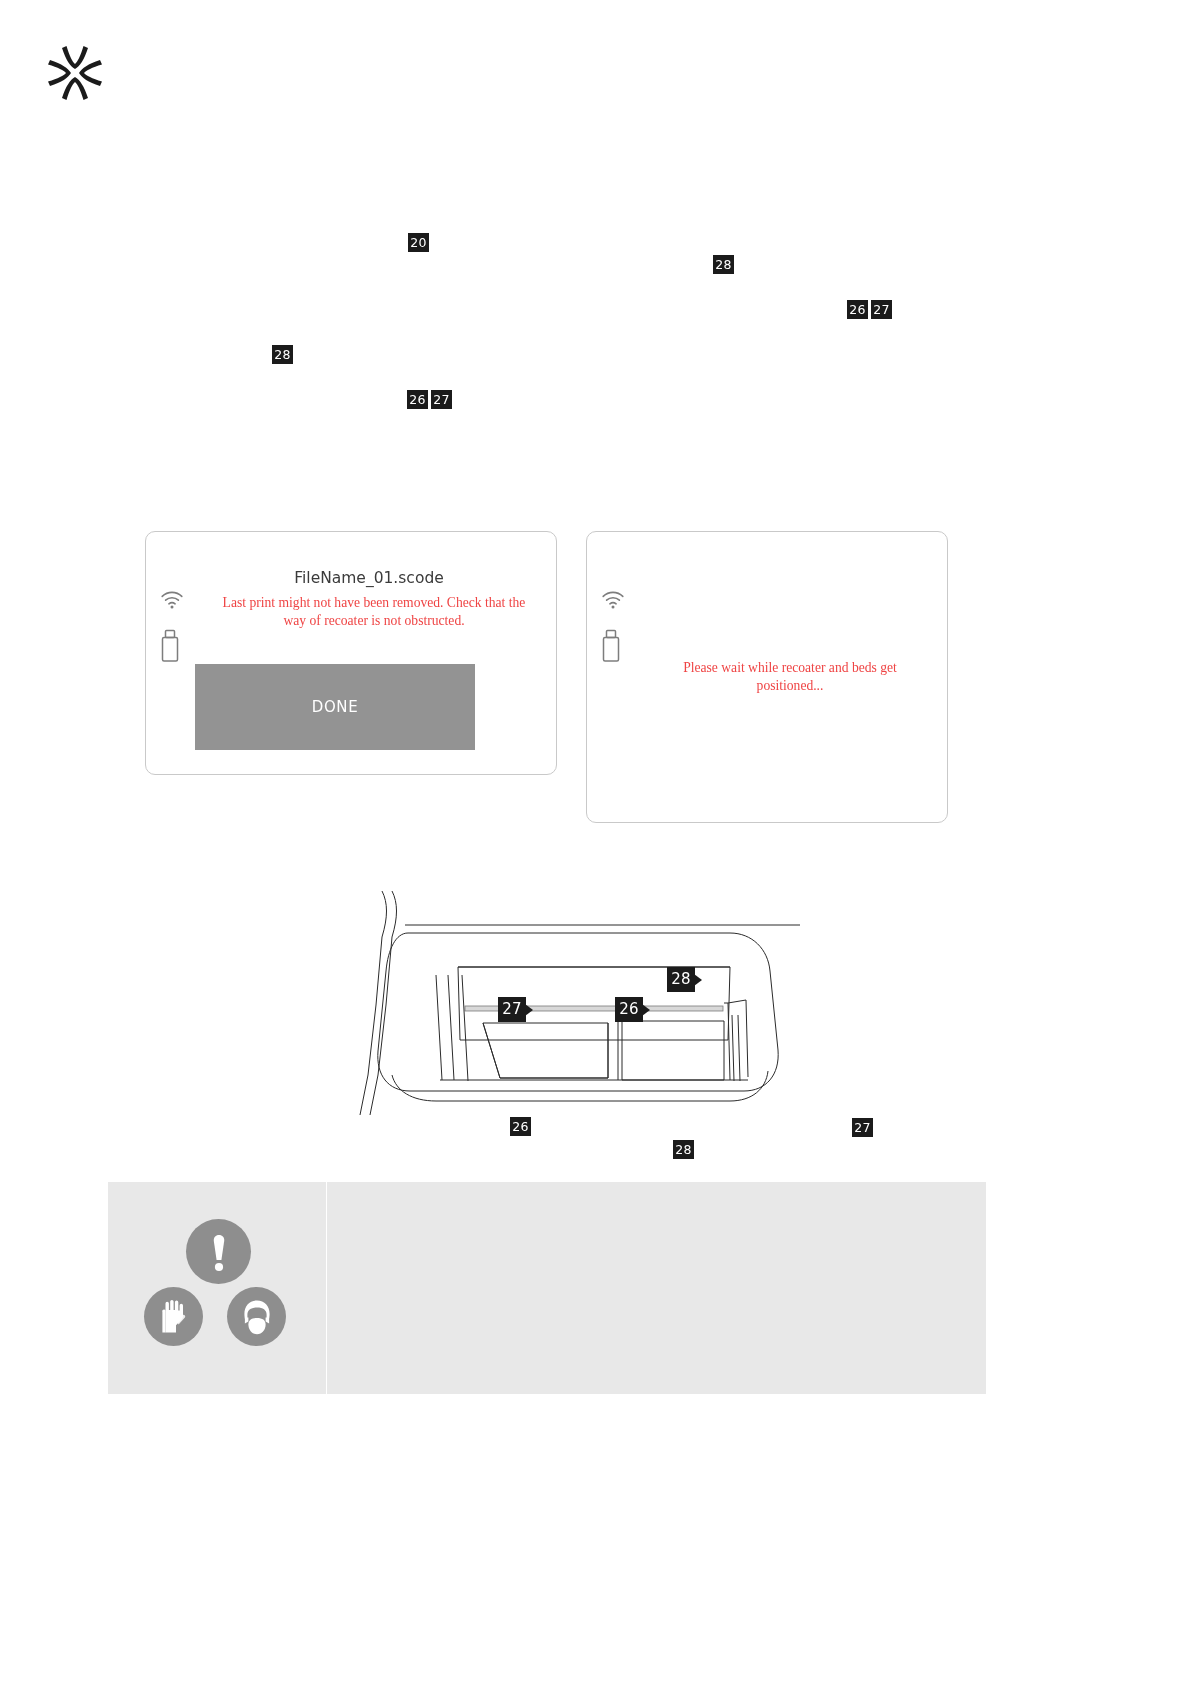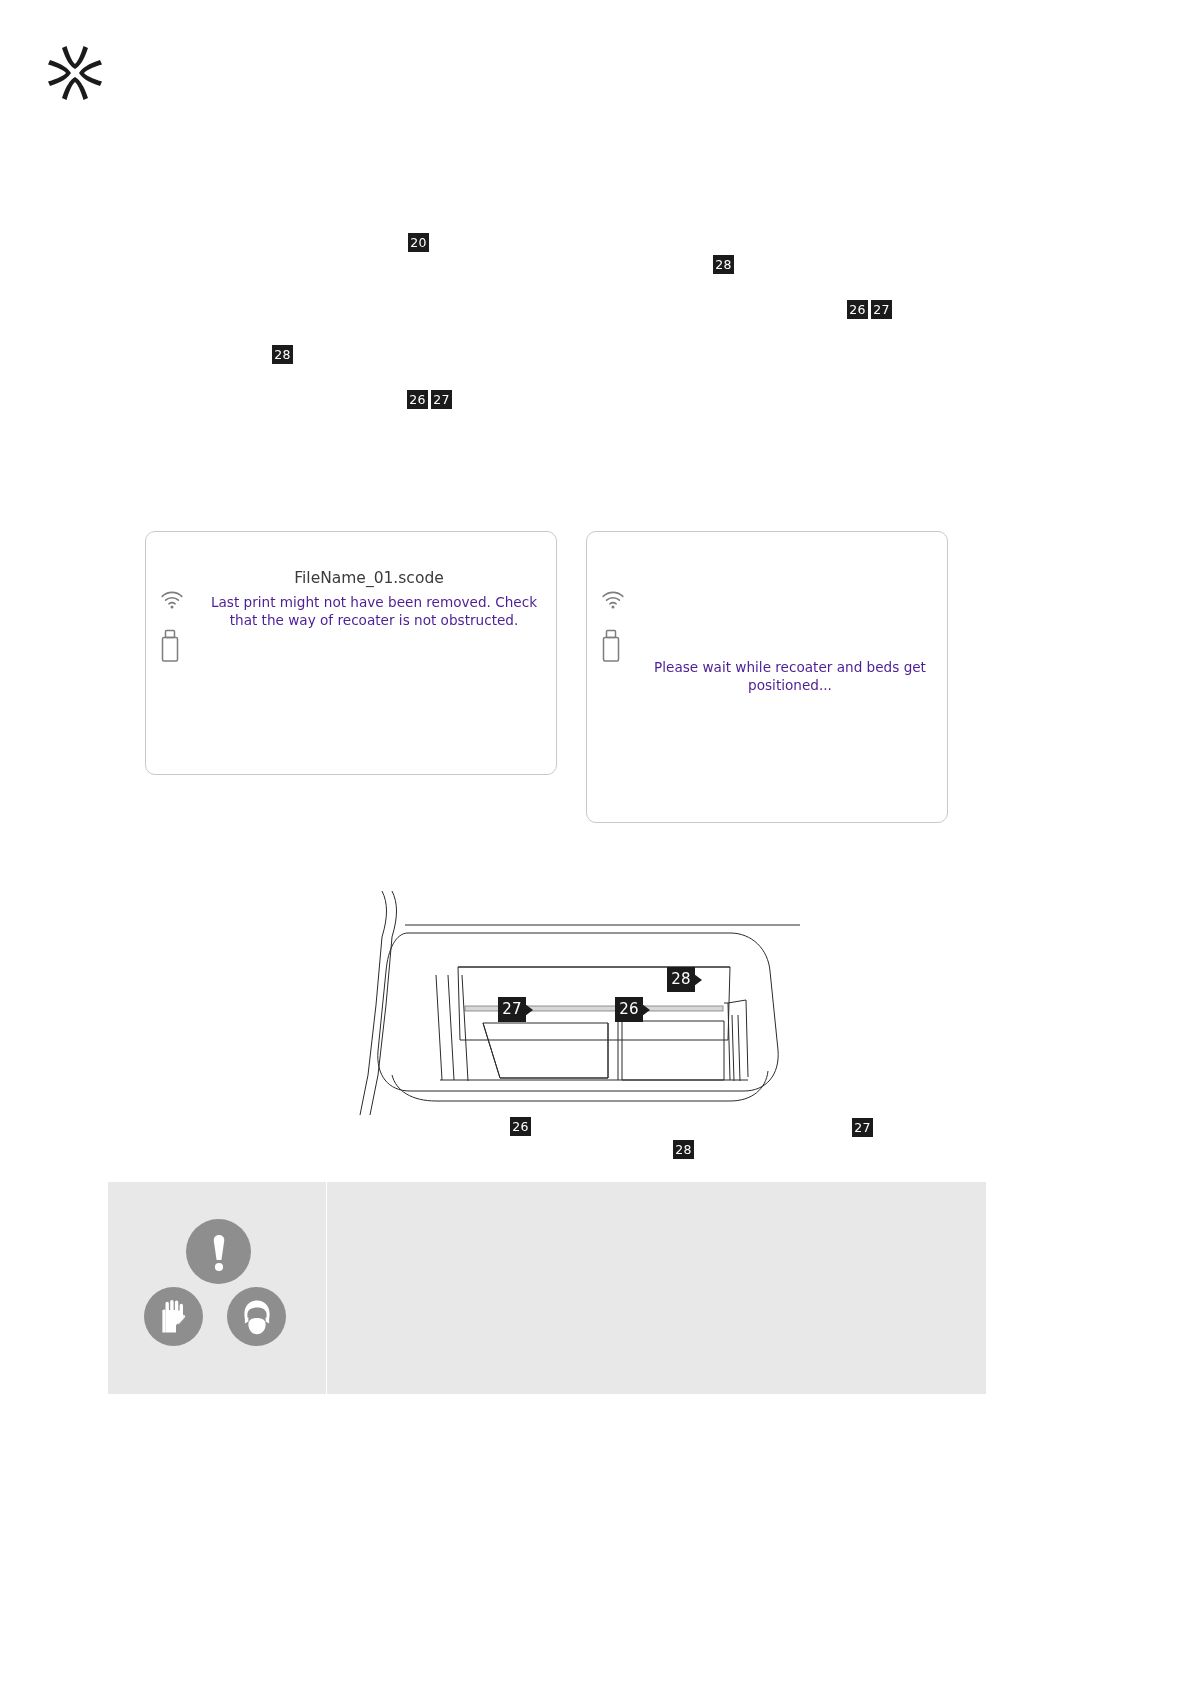--- a/index.html
+++ b/index.html
@@ -85,21 +85,22 @@
     color: #3b3b3b;
   }
   .card-body {
     position: absolute;
     left: 64px;
     right: 18px;
     top: 62px;
     text-align: center;
     font-size: 13.6px;
     line-height: 1.3;
-    color: #4c1d95;
+    color: #ef4444;
+    font-family: Liberation Serif, serif;
   }
   .card-body.mid {
     top: 0;
     bottom: 0;
     height: 100%;
     display: flex;
     align-items: center;
     justify-content: center;
     text-align: center;
   }
@@ -207,20 +208,21 @@
           <rect x="2.5" y="8.5" width="15" height="23.5" rx="1.5"></rect>
         </g>
       </svg>
     </span>
   </div>
 
   <div class="card-title">FileName_01.scode</div>
 
   <div class="card-body">Last print might not have been removed. Check that the way of recoater is not obstructed.</div>
 
+  <button class="done-btn">DONE</button>
 </div>
 
 <div class="screen-card" style="left:586px; top:531px; width:362px; height:292px;">
 
   <div class="screen-icons">
     <span class="ic">
       <svg width="24" height="19" viewBox="0 0 24 19" aria-hidden="true">
         <g fill="none" stroke="#7d7d7d" stroke-width="1.6" stroke-linecap="round">
           <path d="M2.2 6.4 A14 14 0 0 1 21.8 6.4"></path>
           <path d="M5.6 10.2 A9.4 9.4 0 0 1 18.4 10.2"></path>

